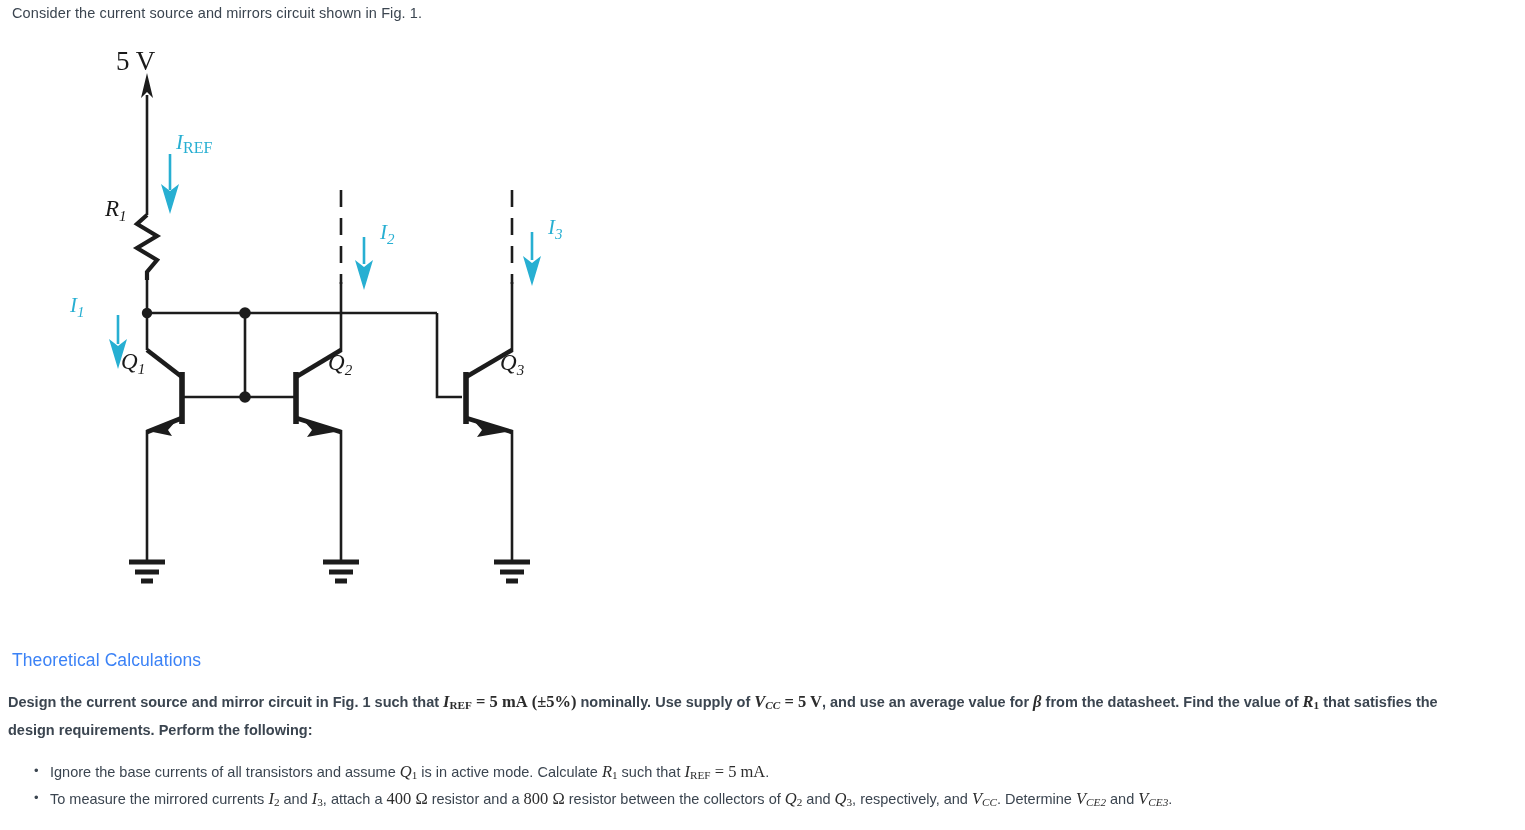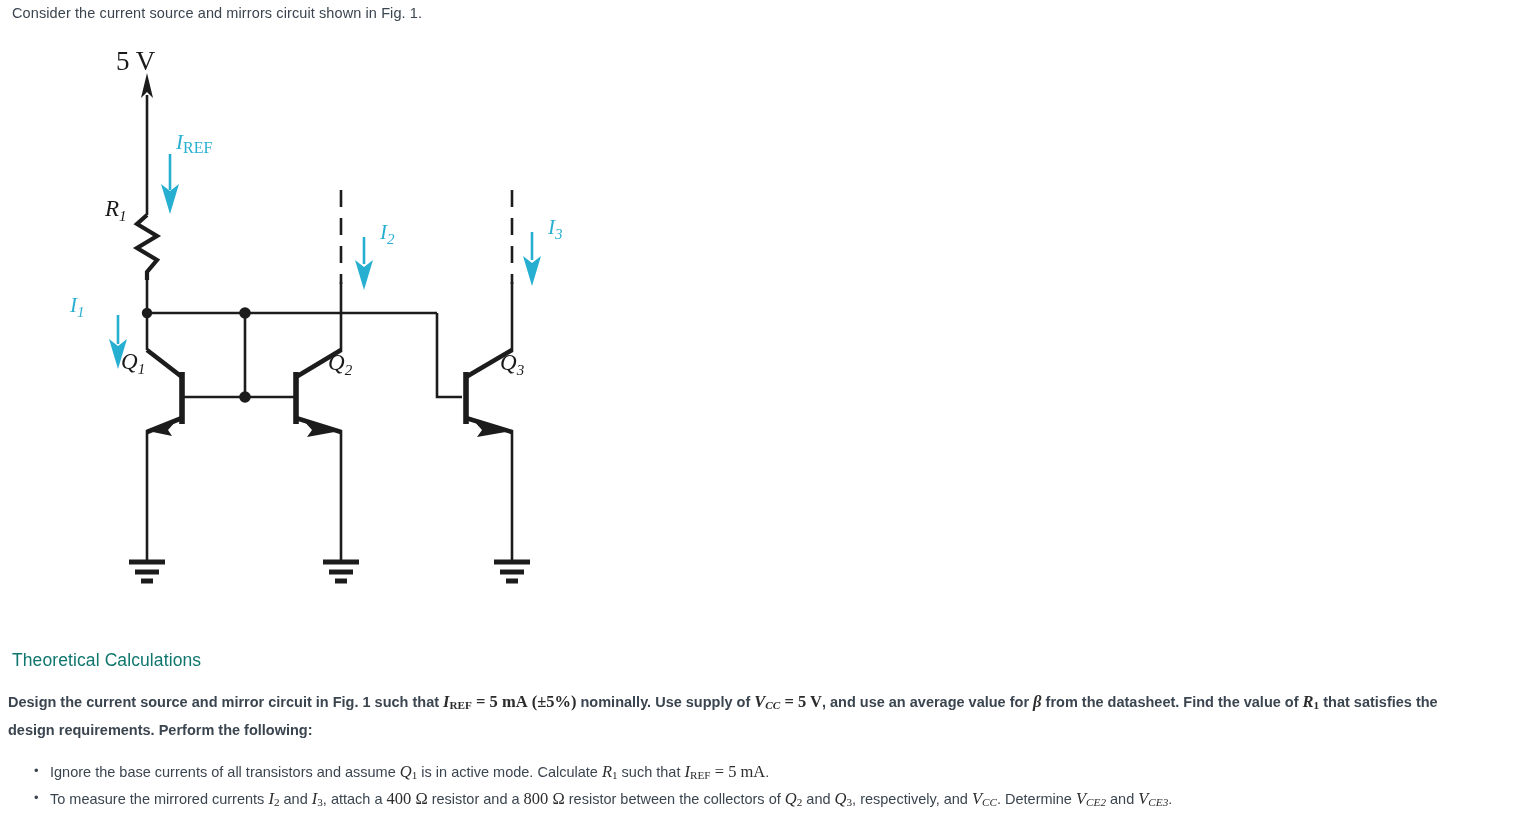--- a/index.html
+++ b/index.html
@@ -46,21 +46,21 @@
     text-align: center;
     font-size: 14px;
     color: #3b4550;
   }
 
   
   .section-head {
     position: absolute;
     left: 12px; top: 650px;
     font-size: 17.5px;
-    color: #0f766e;
+    color: #3b82f6;
     font-weight: 400;
     letter-spacing: 0.1px;
   }
   .para {
     position: absolute;
     left: 8px; top: 689px;
     width: 1505px;
     font-size: 14.5px;
     line-height: 25px;
     color: #3b4550;

